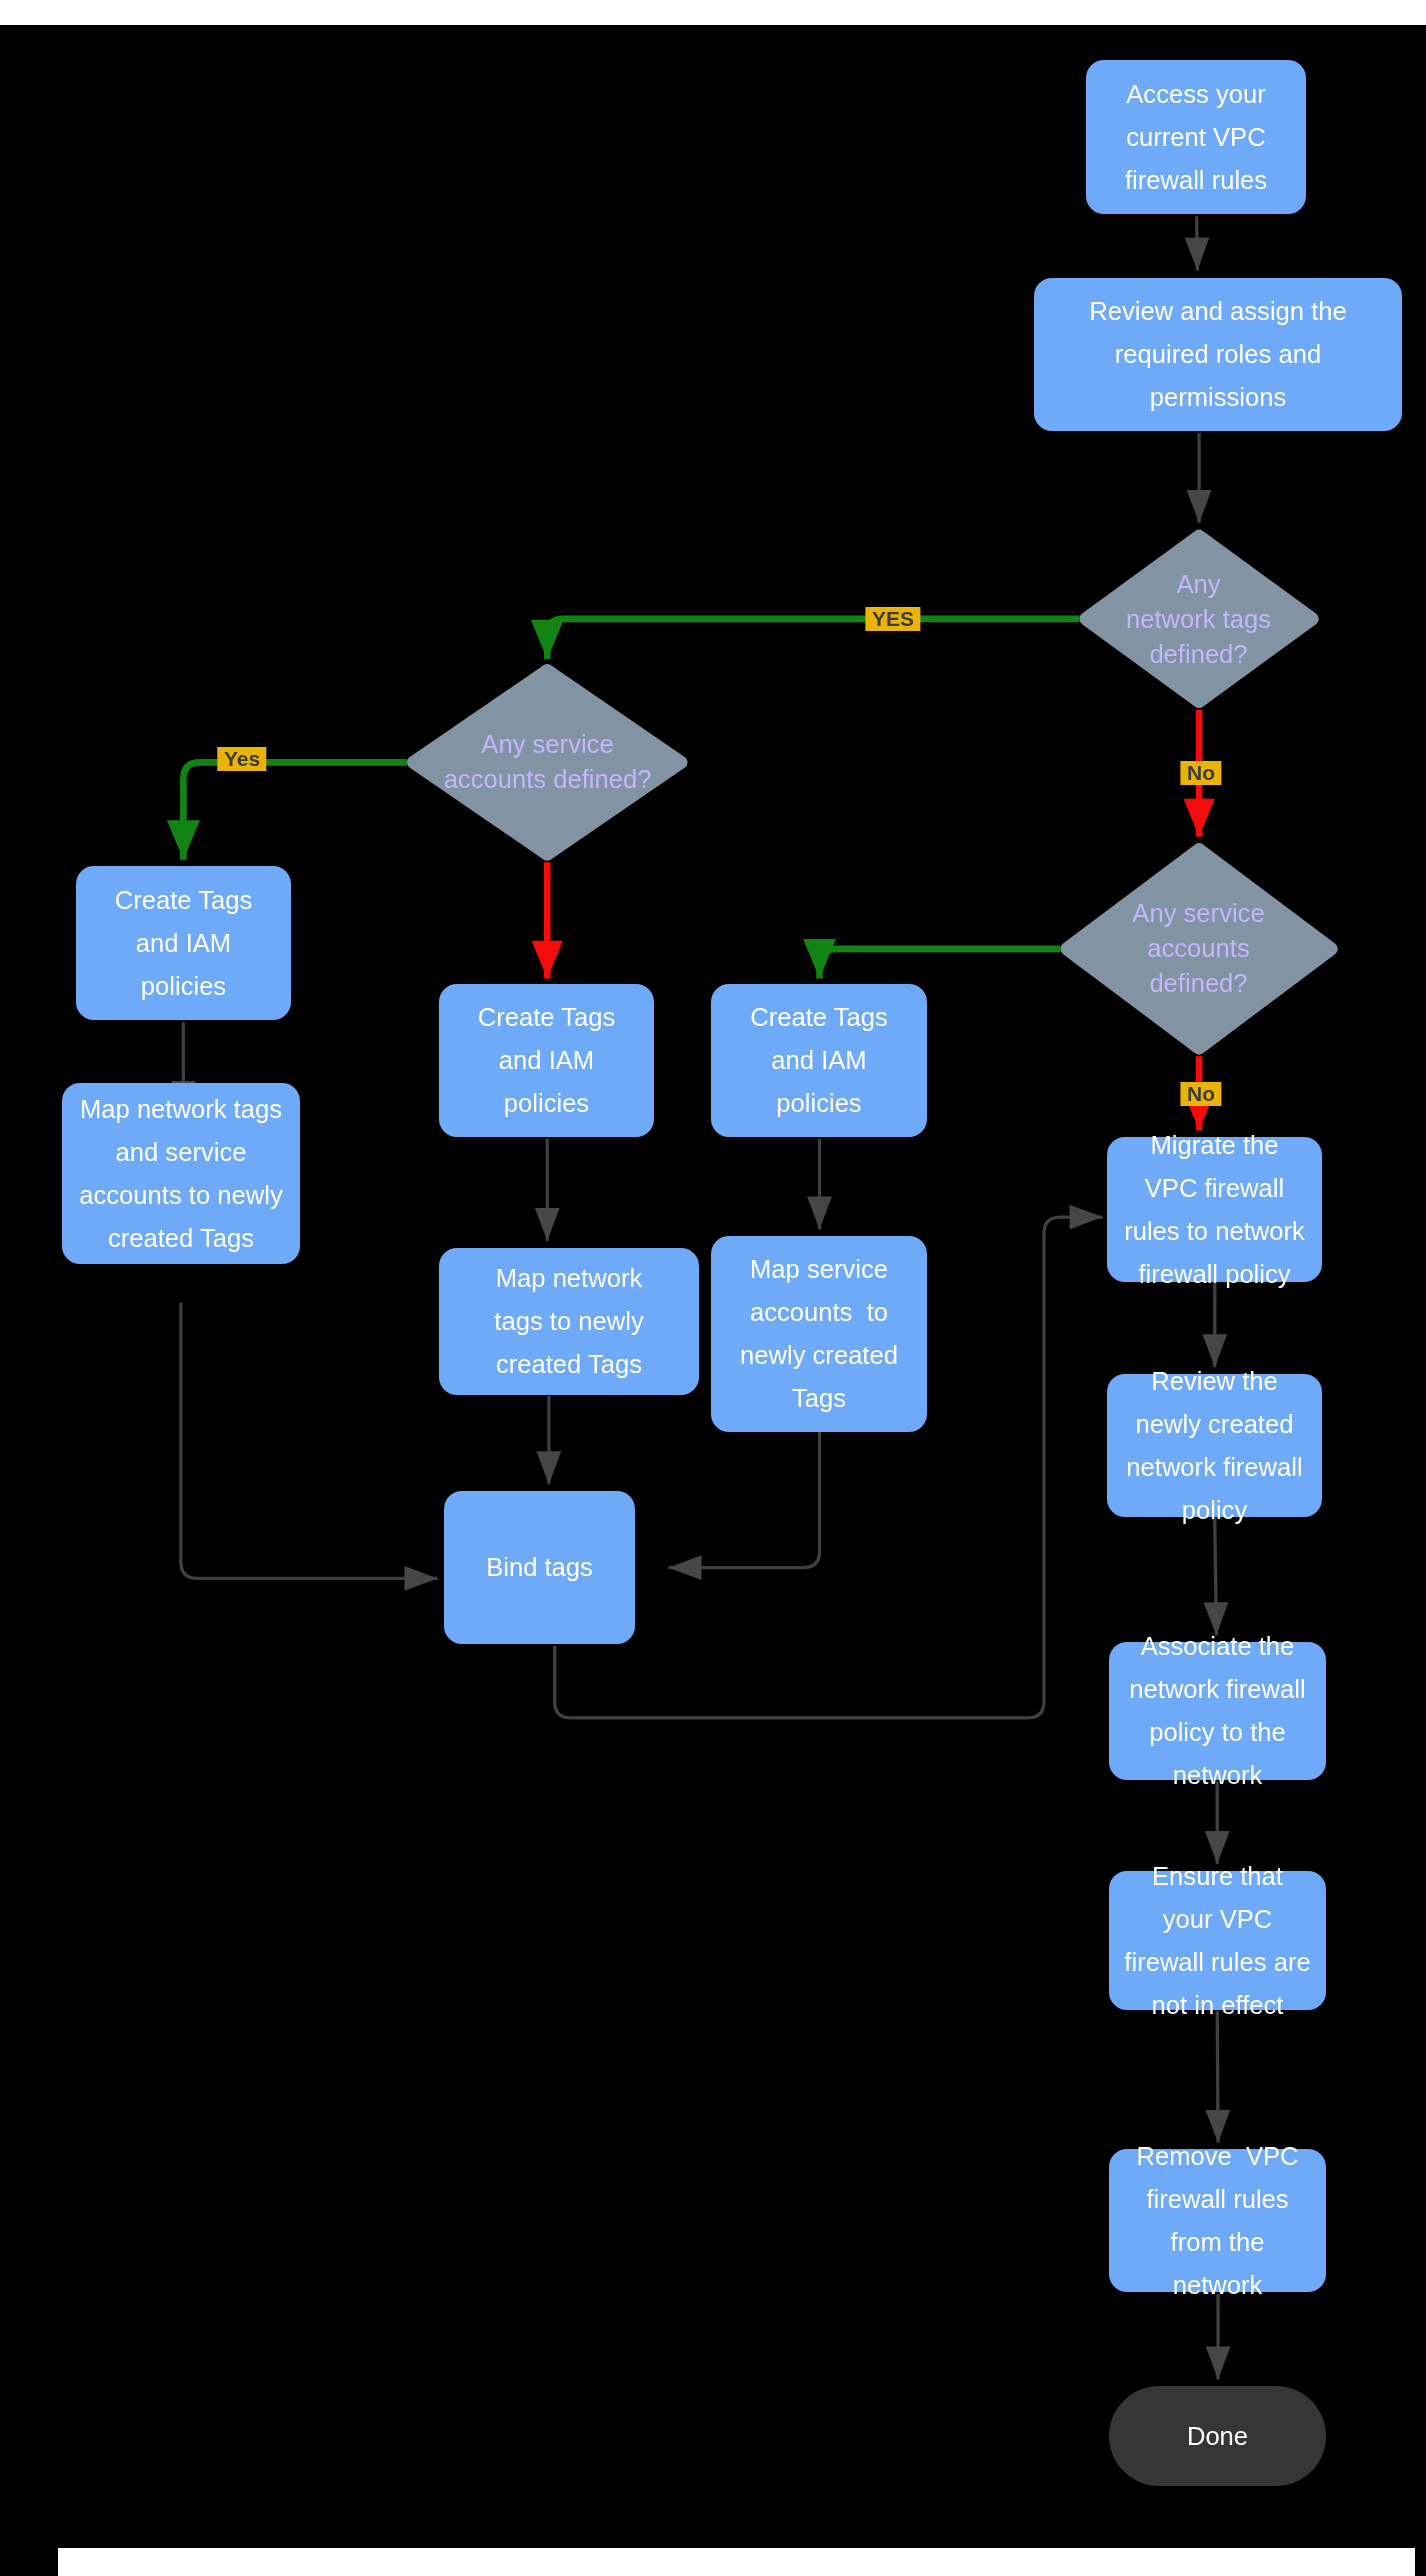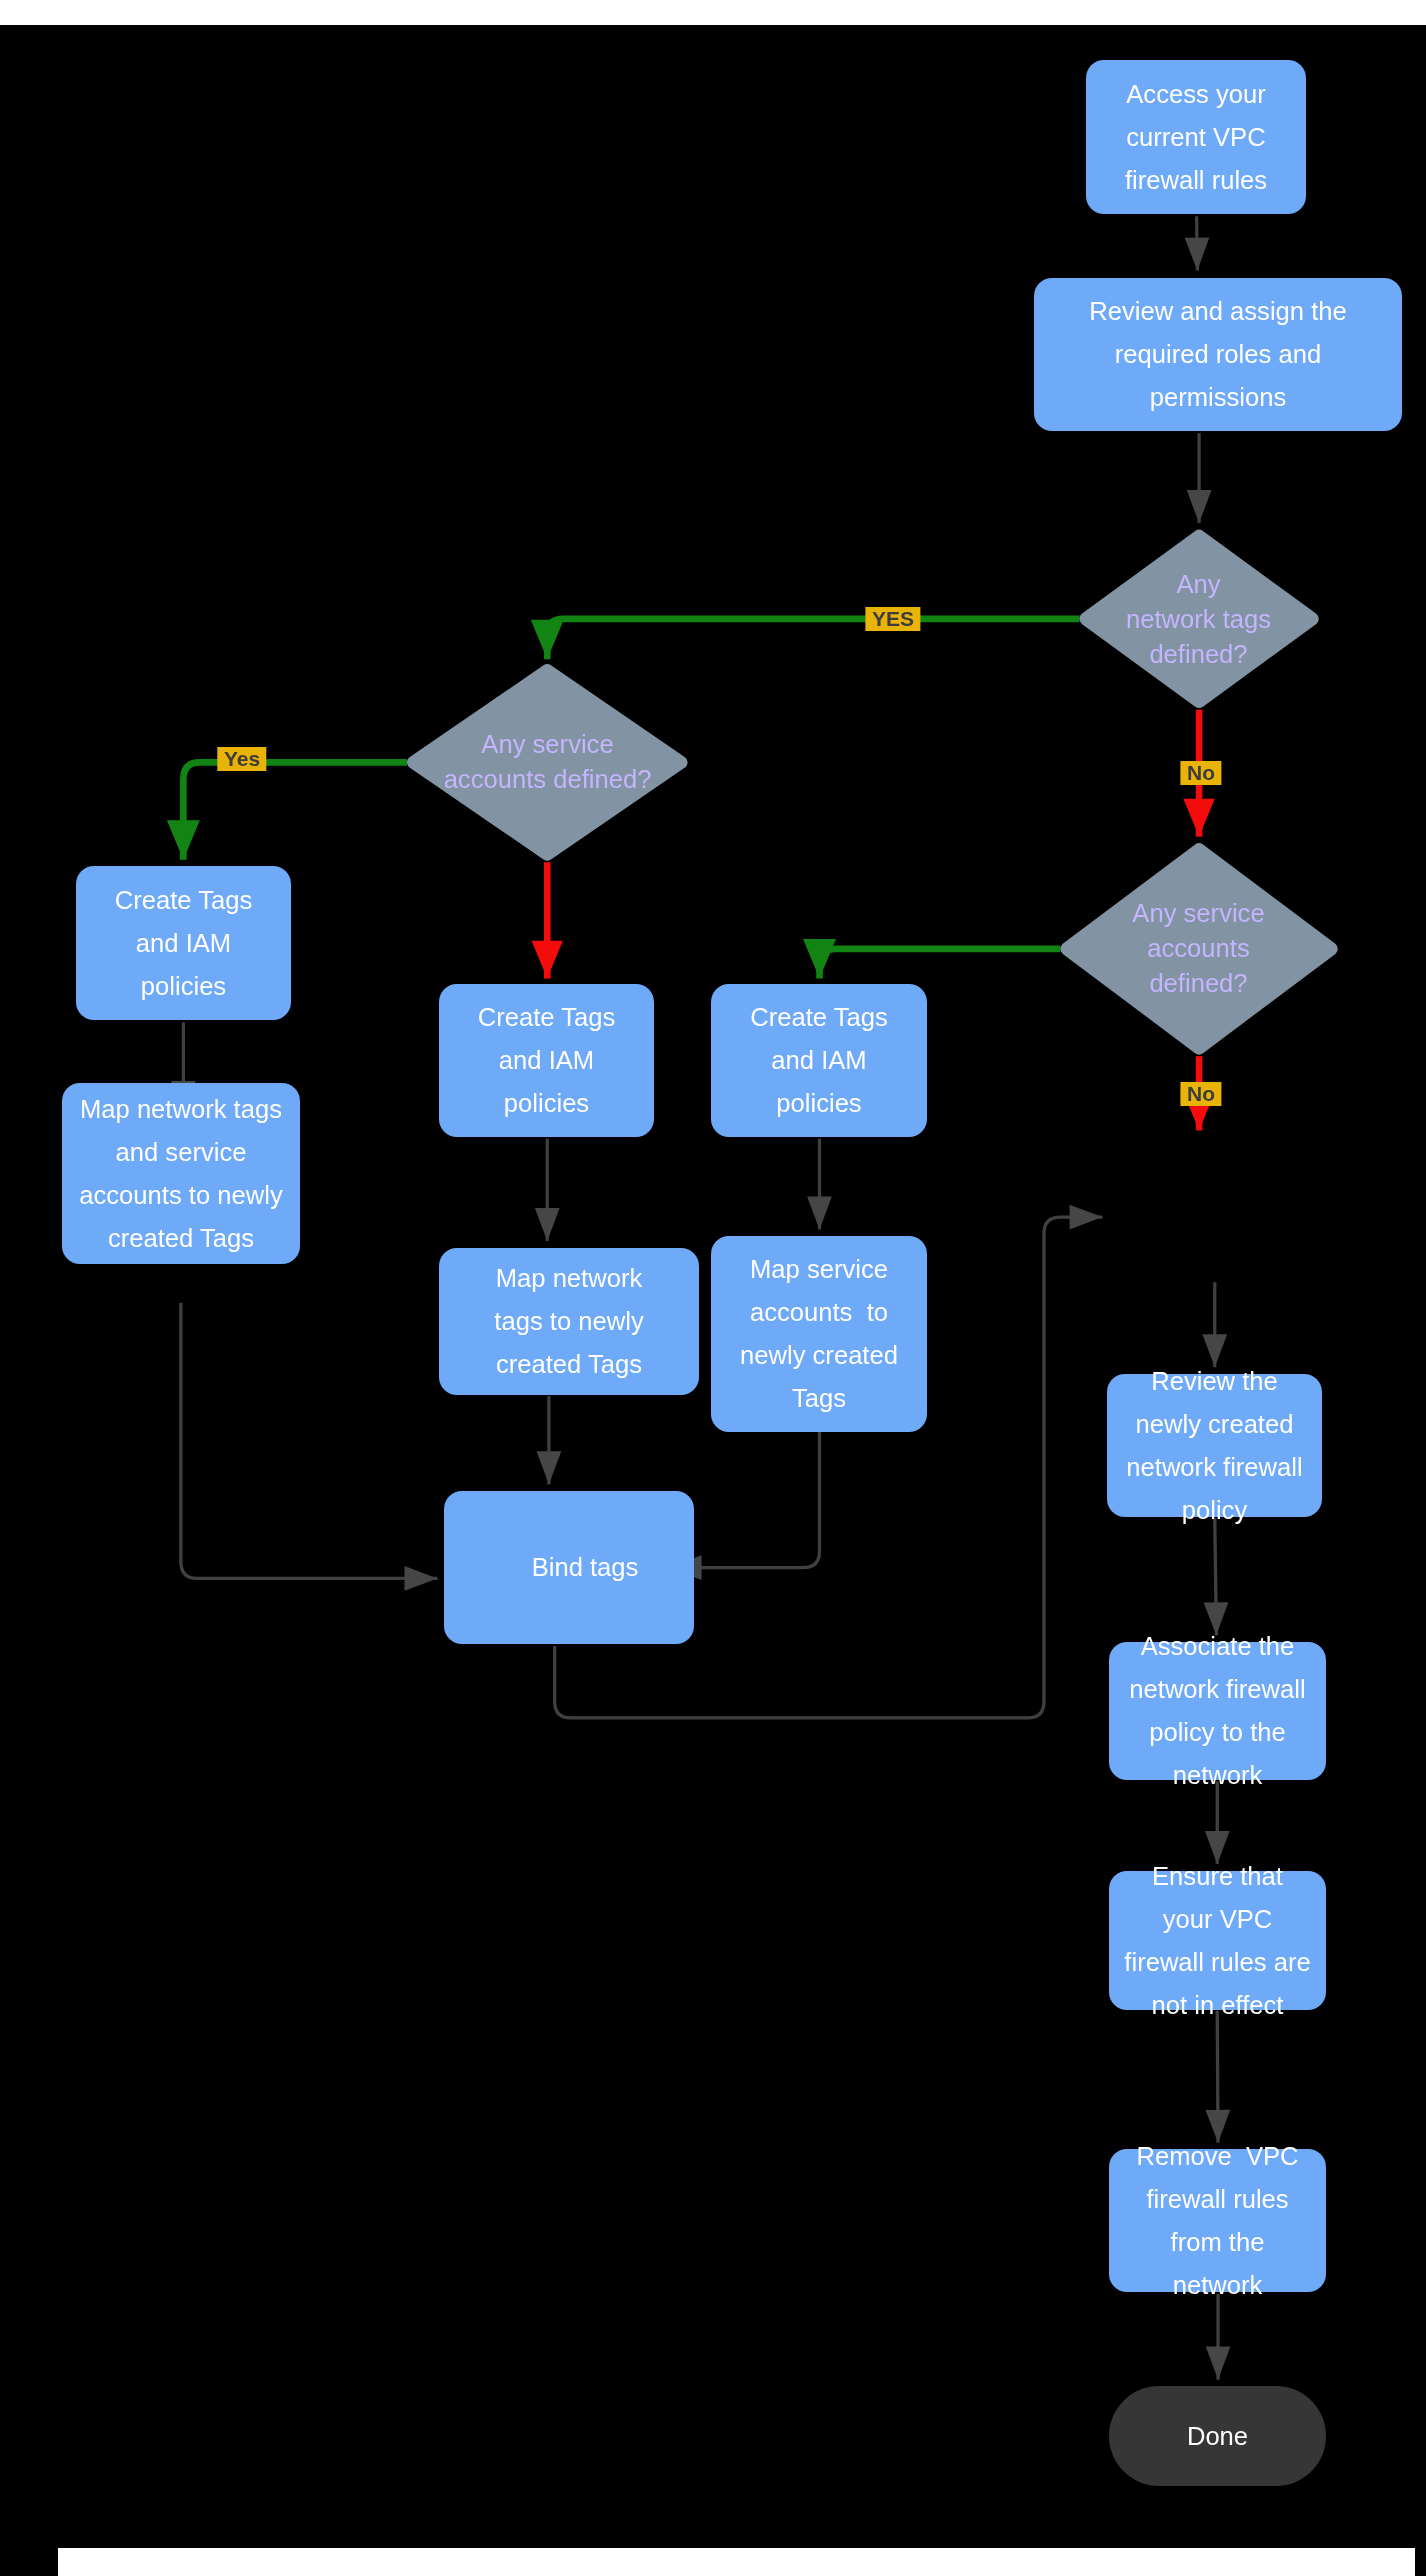--- a/index.html
+++ b/index.html
@@ -84,21 +84,25 @@
   <div class="node rect" style="left:439px;top:1248px;width:260px;height:147px;">Map network
 tags to newly
 created Tags</div>
   <div class="node rect" style="left:711px;top:984px;width:216px;height:153px;">Create Tags
 and IAM
 policies</div>
   <div class="node rect" style="left:711px;top:1236px;width:216px;height:196px;">Map service
 accounts  to
 newly created
 Tags</div>
-  <div class="node rect" style="left:444px;top:1491px;width:218px;height:153px;padding-left:32px;">Bind tags</div>
+  <div class="node rect" style="left:444px;top:1491px;width:191px;height:153px;">Bind tags</div>
+  <div class="node rect" style="left:1107px;top:1137px;width:215px;height:145px;">Migrate the
+VPC firewall
+rules to network
+firewall policy</div>
   <div class="node rect" style="left:1107px;top:1374px;width:215px;height:143px;">Review the
 newly created
 network firewall
 policy</div>
   <div class="node rect" style="left:1109px;top:1642px;width:217px;height:138px;text-align:center;">Associate the
 network firewall
 policy to the
 network</div>
   <div class="node rect" style="left:1109px;top:1871px;width:217px;height:139px;">Ensure that
 your VPC

